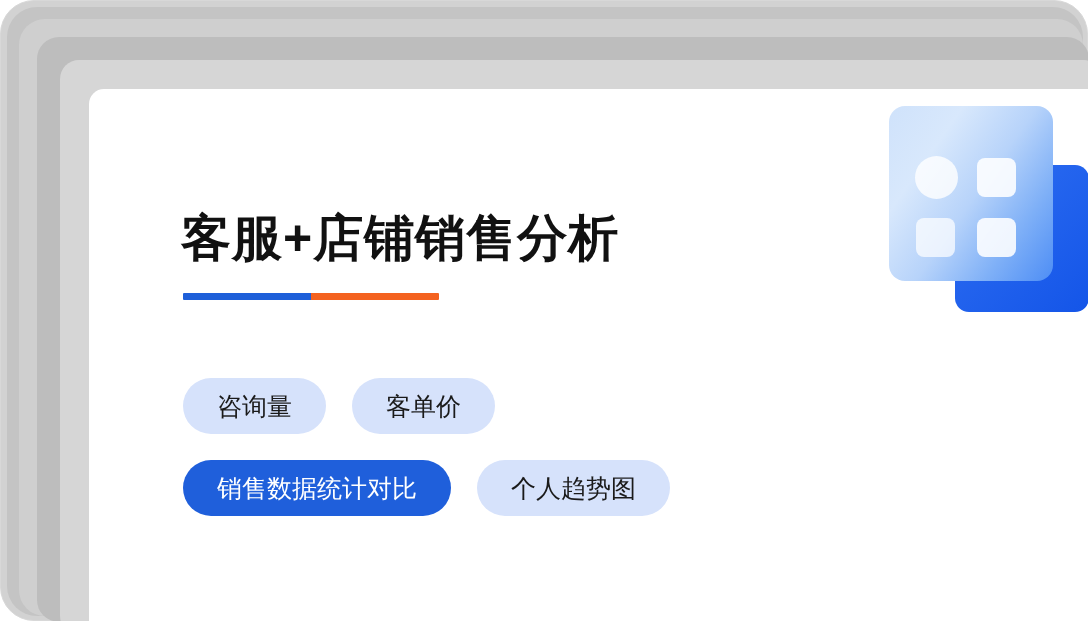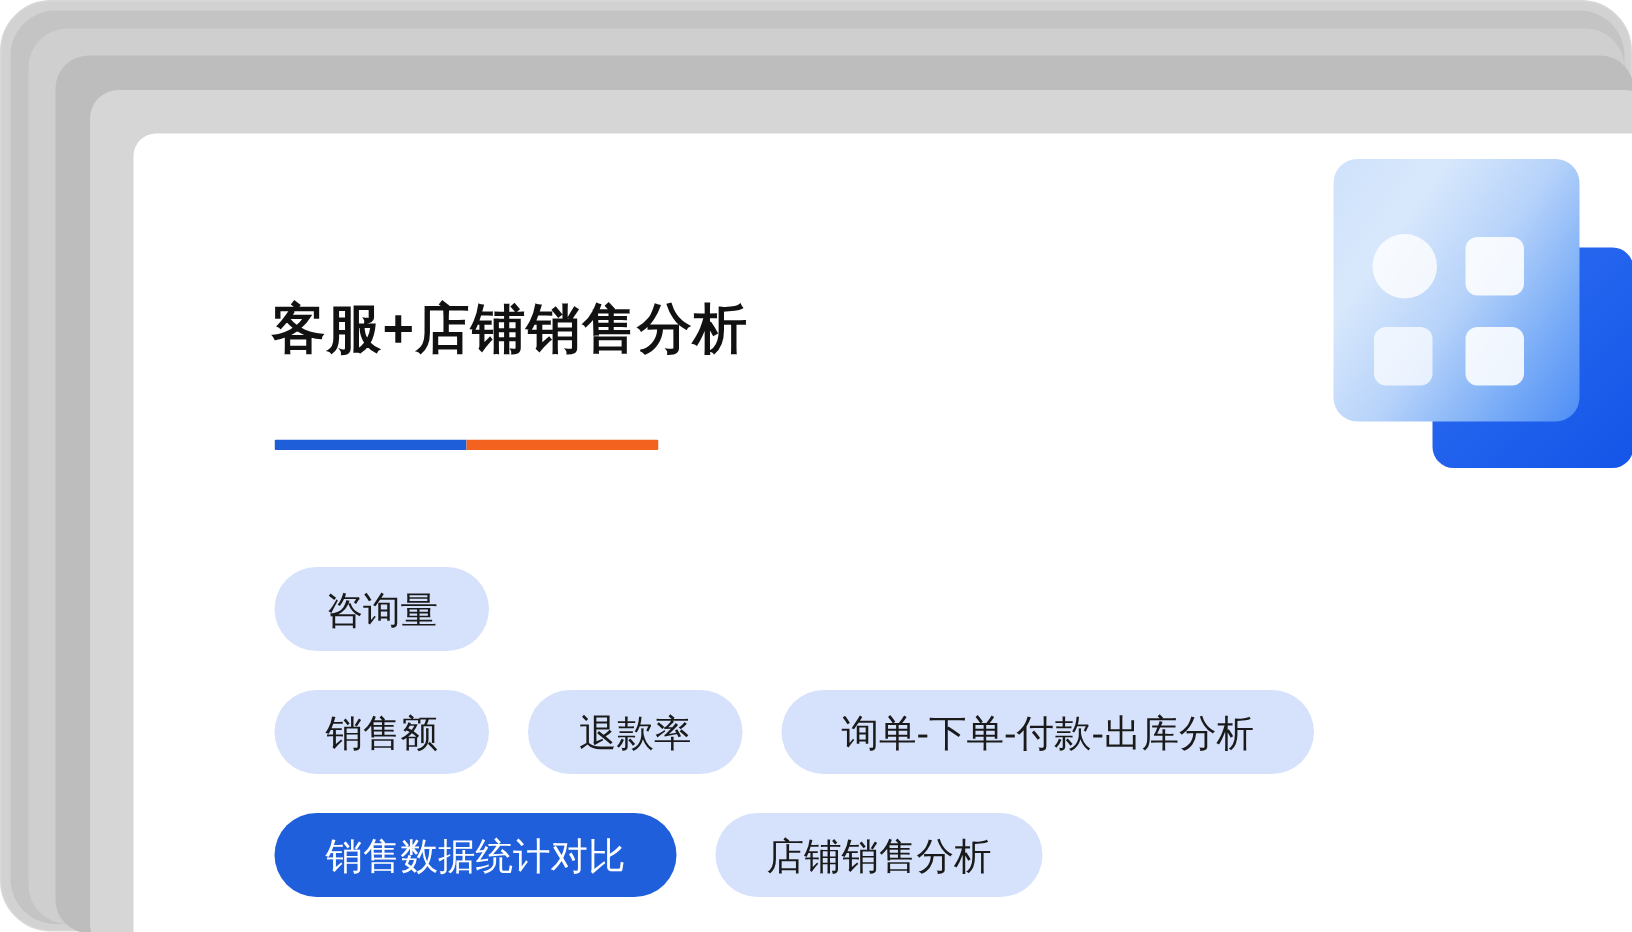--- a/index.html
+++ b/index.html
@@ -65,21 +65,21 @@
     background: #ffffff;
     border-radius: 15px;
     overflow: hidden;
   }
 
   
   .title {
     position: absolute;
     left: 92px;
     top: 82px;
-    font-size: 36px;
+    font-size: 50px;
     font-weight: 700;
     color: #111111;
     letter-spacing: 1px;
     white-space: nowrap;
   }
 
   
   .accent {
     position: absolute;
     left: 94px;
@@ -200,29 +200,25 @@
                 <div class="icon-dot"></div>
                 <div class="icon-sq tr"></div>
                 <div class="icon-sq bl"></div>
                 <div class="icon-sq br"></div>
               </div>
             </div>
 
             <div class="tags">
                 <div class="tag-row">
                   <div class="tag">咨询量</div>
-                </div>
-                <div class="tag-row">
-                  <div class="tag">销售额</div>
-                  <div class="tag">退款率</div>
-                  <div class="tag wide">询单-下单-付款-出库分析</div>
+                  <div class="tag">客单价</div>
                 </div>
                 <div class="tag-row">
                   <div class="tag active">销售数据统计对比</div>
-                  <div class="tag">店铺销售分析</div>
+                  <div class="tag">个人趋势图</div>
                 </div>
               </div>
 
           </div>
 
         </div>
       </div>
     </div>
   </div>
 </div>

